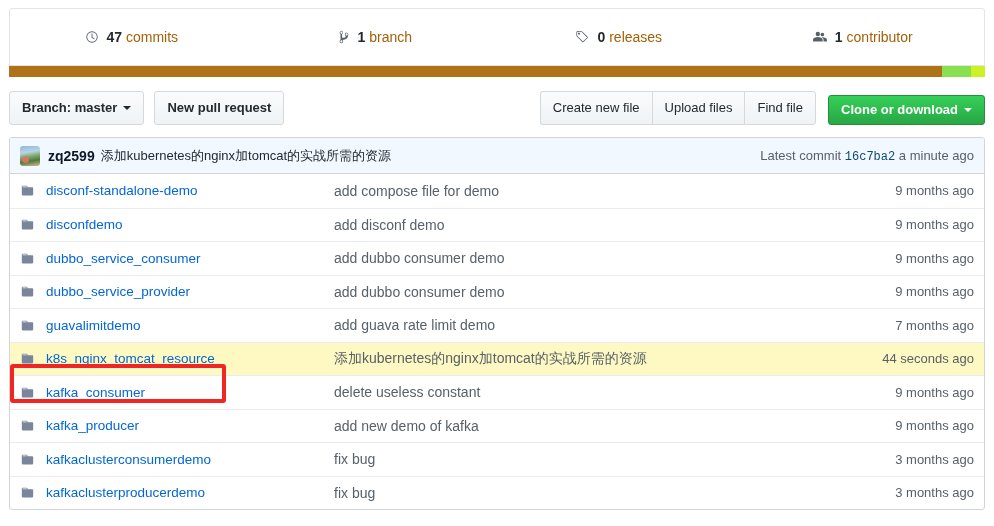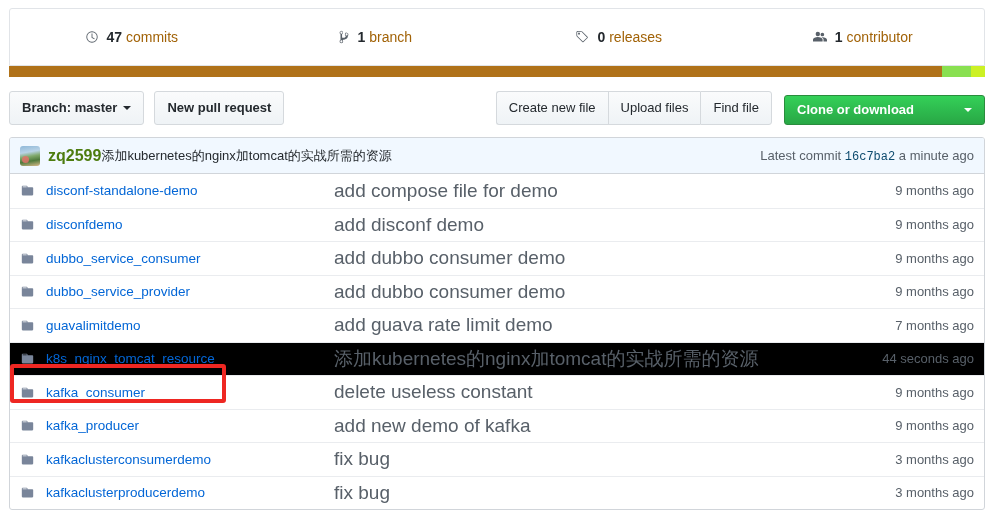--- a/index.html
+++ b/index.html
@@ -122,21 +122,20 @@
     height: 30px;
     line-height: 28px;
     padding: 0 12px;
     border-radius: 3px;
     font-size: 13px;
     box-sizing: border-box;
     display: inline-flex;
     align-items: center;
     white-space: nowrap;
     cursor: pointer;
-    gap: 44px;
   }
   .btn-green .caret { border-top-color: #ffffff; }
 
   
   .file-box {
     margin: 12px 9px 0 9px;
     border: 1px solid #d1d5da;
     border-radius: 3px;
     overflow: hidden;
     background: #fff;
@@ -164,23 +163,24 @@
   .avatar::after {
     content: "";
     position: absolute;
     left: 2px; bottom: 3px;
     width: 7px; height: 7px;
     border-radius: 50%;
     background: #e0736a;
     opacity: .85;
   }
   .commit-author {
-    color: #4d7c0f;
+    color: #0f172a;
     font-weight: bold;
-    font-size: 16px;
+    font-size: 14px;
+    margin-right: 6px;
     cursor: pointer;
   }
   .commit-msg {
     color: #24292e;
     font-size: 13px;
     cursor: pointer;
     overflow: hidden;
     white-space: nowrap;
     text-overflow: ellipsis;
   }
@@ -201,21 +201,21 @@
   .file-row {
     display: flex;
     align-items: center;
     height: 33.5px;
     border-top: 1px solid #eaecef;
     padding: 0 10px;
     box-sizing: border-box;
     position: relative;
   }
   .file-row:first-of-type { border-top: none; }
-  .file-row.highlight { background: #000000; }
+  .file-row.highlight { background: #fef9c3; }
   .fi-icon {
     flex: 0 0 auto;
     width: 16px;
     margin-right: 10px;
     display: flex;
     align-items: center;
   }
   .fi-icon svg { display: block; fill: #79859a; }
   .fi-name {
     flex: 0 0 auto;
@@ -223,21 +223,21 @@
     color: #0366d6;
     font-size: 13.5px;
     white-space: nowrap;
     overflow: hidden;
     text-overflow: ellipsis;
     cursor: pointer;
   }
   .fi-msg {
     flex: 1 1 auto;
     color: #586069;
-    font-size: 19px;
+    font-size: 14px;
     white-space: nowrap;
     overflow: hidden;
     text-overflow: ellipsis;
     cursor: pointer;
   }
   .fi-age {
     flex: 0 0 auto;
     color: #586069;
     font-size: 13px;
     text-align: right;

